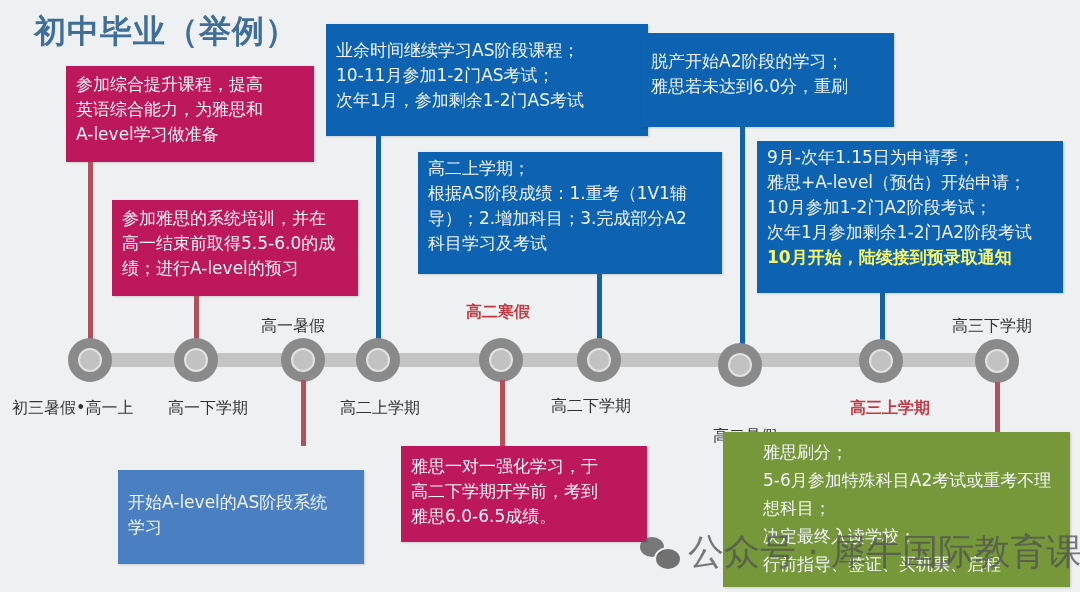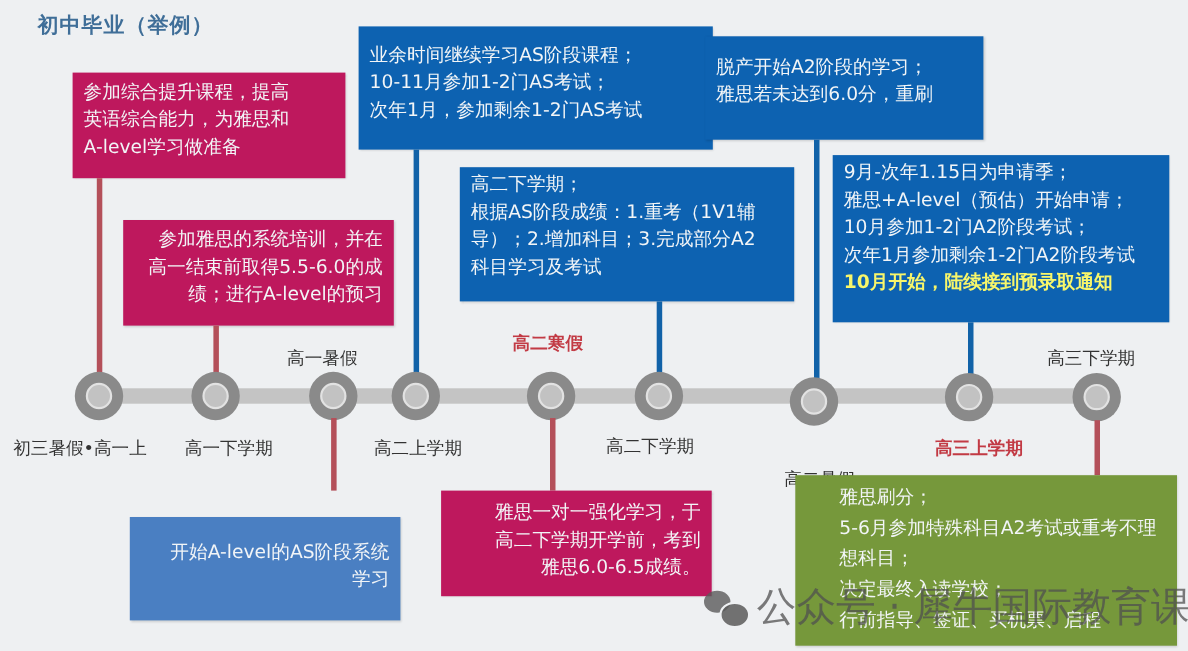--- a/index.html
+++ b/index.html
@@ -4,34 +4,34 @@
 <style>
   html, body { margin: 0; padding: 0; }
   body {
     width: 1080px; height: 592px; overflow: hidden;
     background: #eef0f2;
     font-family: "DejaVu Sans", "Liberation Sans", sans-serif;
     position: relative;
   }
   .title {
     position: absolute; left: 34px; top: 10px;
-    font-size: 19px; font-weight: bold; color: #3f6e98;
+    font-size: 32px; font-weight: bold; color: #3f6e98;
     letter-spacing: 1px;
   }
   .box {
     position: absolute; box-sizing: border-box;
     color: #f2f5f7; font-size: 17px; line-height: 25px;
     padding: 6px 10px;
     box-shadow: 1px 1px 2px rgba(0,0,0,0.15);
   }
   .red { background: #be185d; }
   .blue { background: #0d62b1; }
   .lightblue { background: #4a7fc2; }
   .green { background: #76983b; padding-left: 40px; }
-  .center { text-align: right; }
+  .center { text-align: left; }
   .line { display: block; white-space: nowrap; }
   .highlight { color: #f8f66a; font-weight: bold; }
   .connector { position: absolute; width: 5px; }
   .c-red { background: #b4505a; }
   .c-blue { background: #1162a8; }
   .track {
     position: absolute; left: 90px; top: 353px; width: 910px; height: 14px;
     background: #c4c4c4;
   }
   .node {
@@ -76,21 +76,21 @@
 <div class="connector c-red" style="left:194px;top:296px;height:44px;"></div>
 
 <div class="box blue" style="left:326px;top:24px;width:322px;height:112px;padding-top:14px;">
   <span class="line">业余时间继续学习AS阶段课程；</span>
   <span class="line">10-11月参加1-2门AS考试；</span>
   <span class="line">次年1月，参加剩余1-2门AS考试</span>
 </div>
 <div class="connector c-blue" style="left:376px;top:136px;height:206px;"></div>
 
 <div class="box blue" style="left:418px;top:152px;width:304px;height:122px;padding-top:4px;">
-  <span class="line">高二下学期；</span>
+  <span class="line">高二上学期；</span>
   <span class="line">根据AS阶段成绩：1.重考（1V1辅</span>
   <span class="line">导）；2.增加科目；3.完成部分A2</span>
   <span class="line">科目学习及考试</span>
 </div>
 <div class="connector c-blue" style="left:597px;top:274px;height:66px;"></div>
 
 <div class="box blue" style="left:641px;top:33px;width:253px;height:94px;padding-top:16px;">
   <span class="line">脱产开始A2阶段的学习；</span>
   <span class="line">雅思若未达到6.0分，重刷</span>
 </div>

